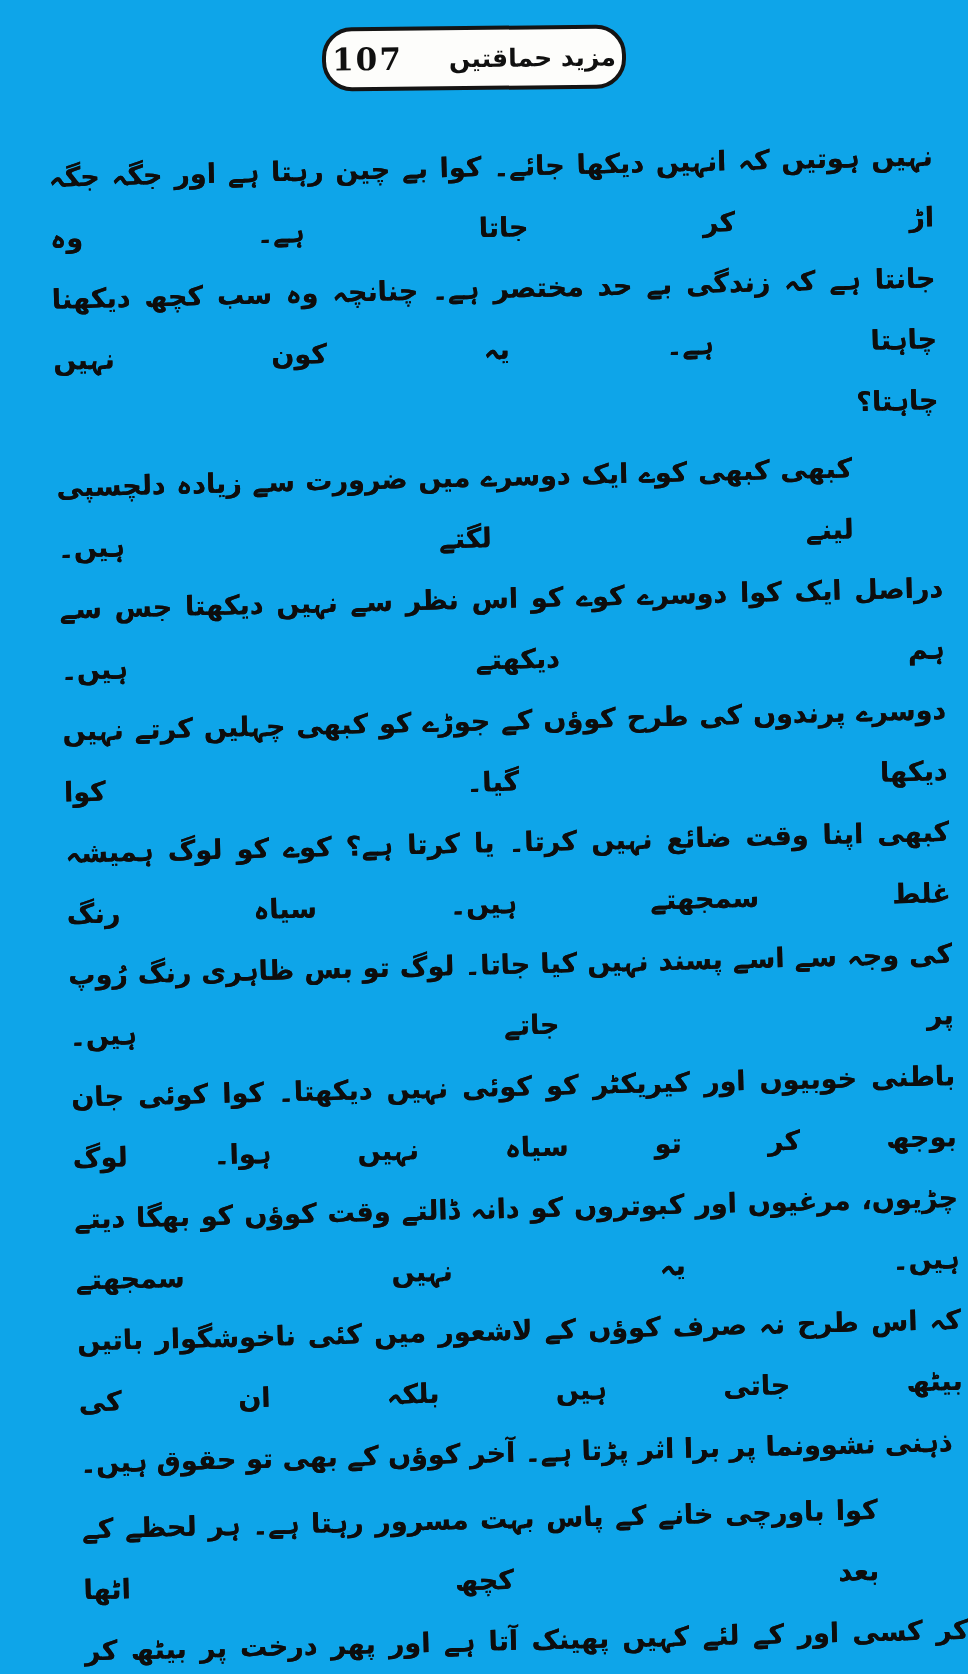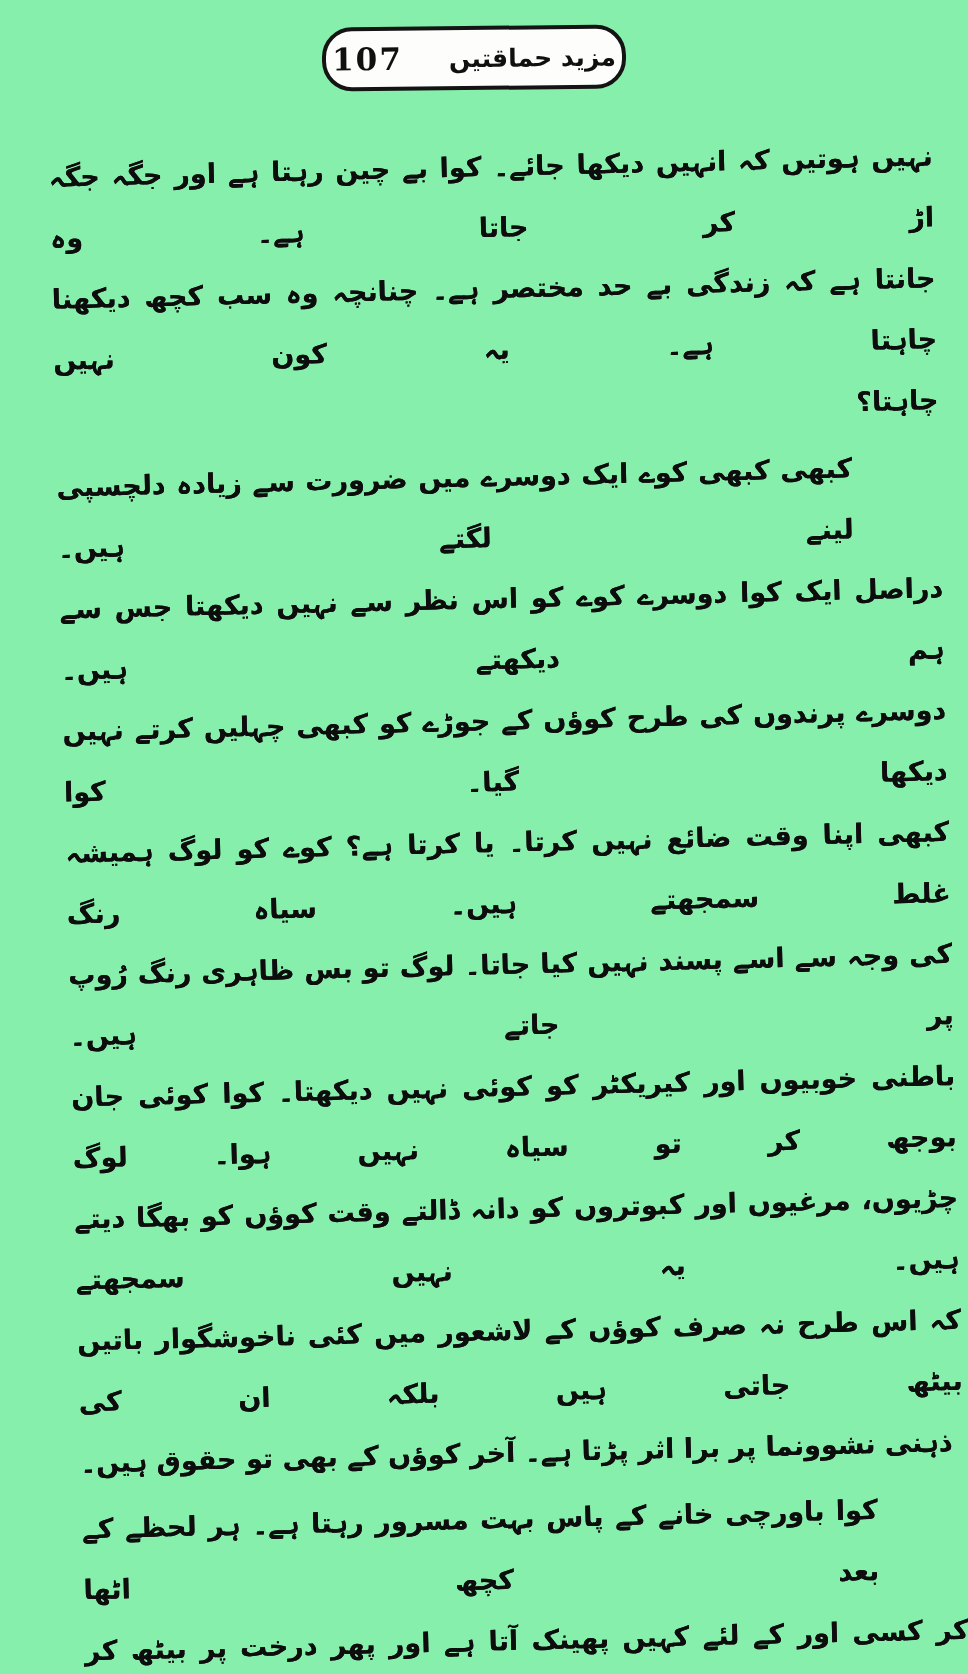--- a/index.html
+++ b/index.html
@@ -4,21 +4,21 @@
 <style>
   html, body {
     margin: 0;
     padding: 0;
     background: #ffffff;
   }
   .page {
     position: relative;
     width: 968px;
     height: 1674px;
-    background: #86efac;
+    background: #0ea5e9;
     overflow: hidden;
     font-family: "DejaVu Sans", sans-serif;
     color: #0d0d0d;
   }
   
   .header-badge {
     position: absolute;
     left: 322px;
     top: 26px;
     width: 296px;

